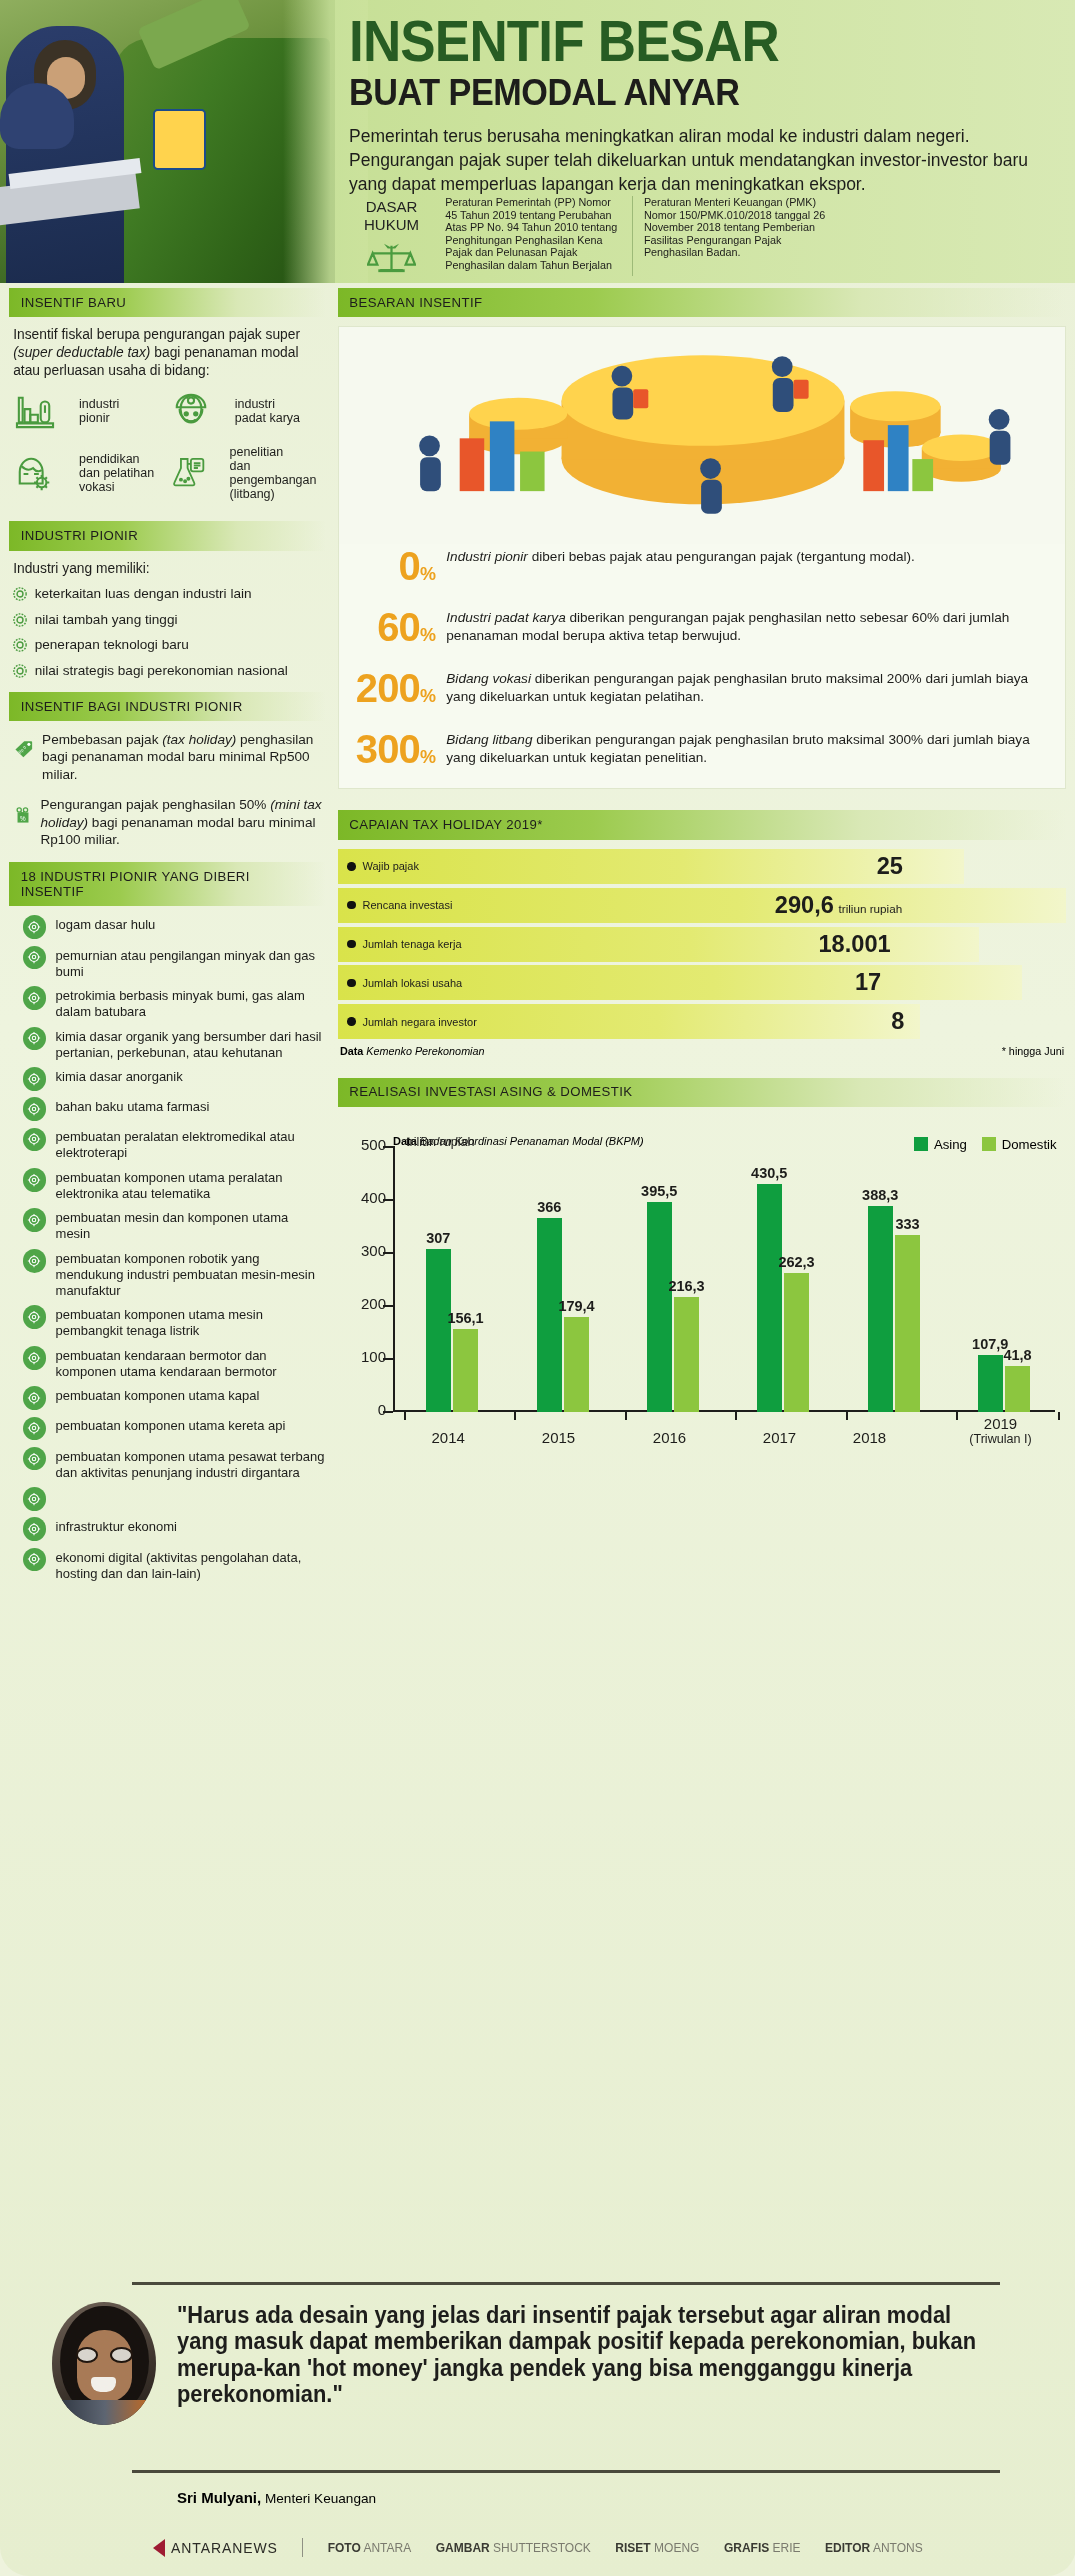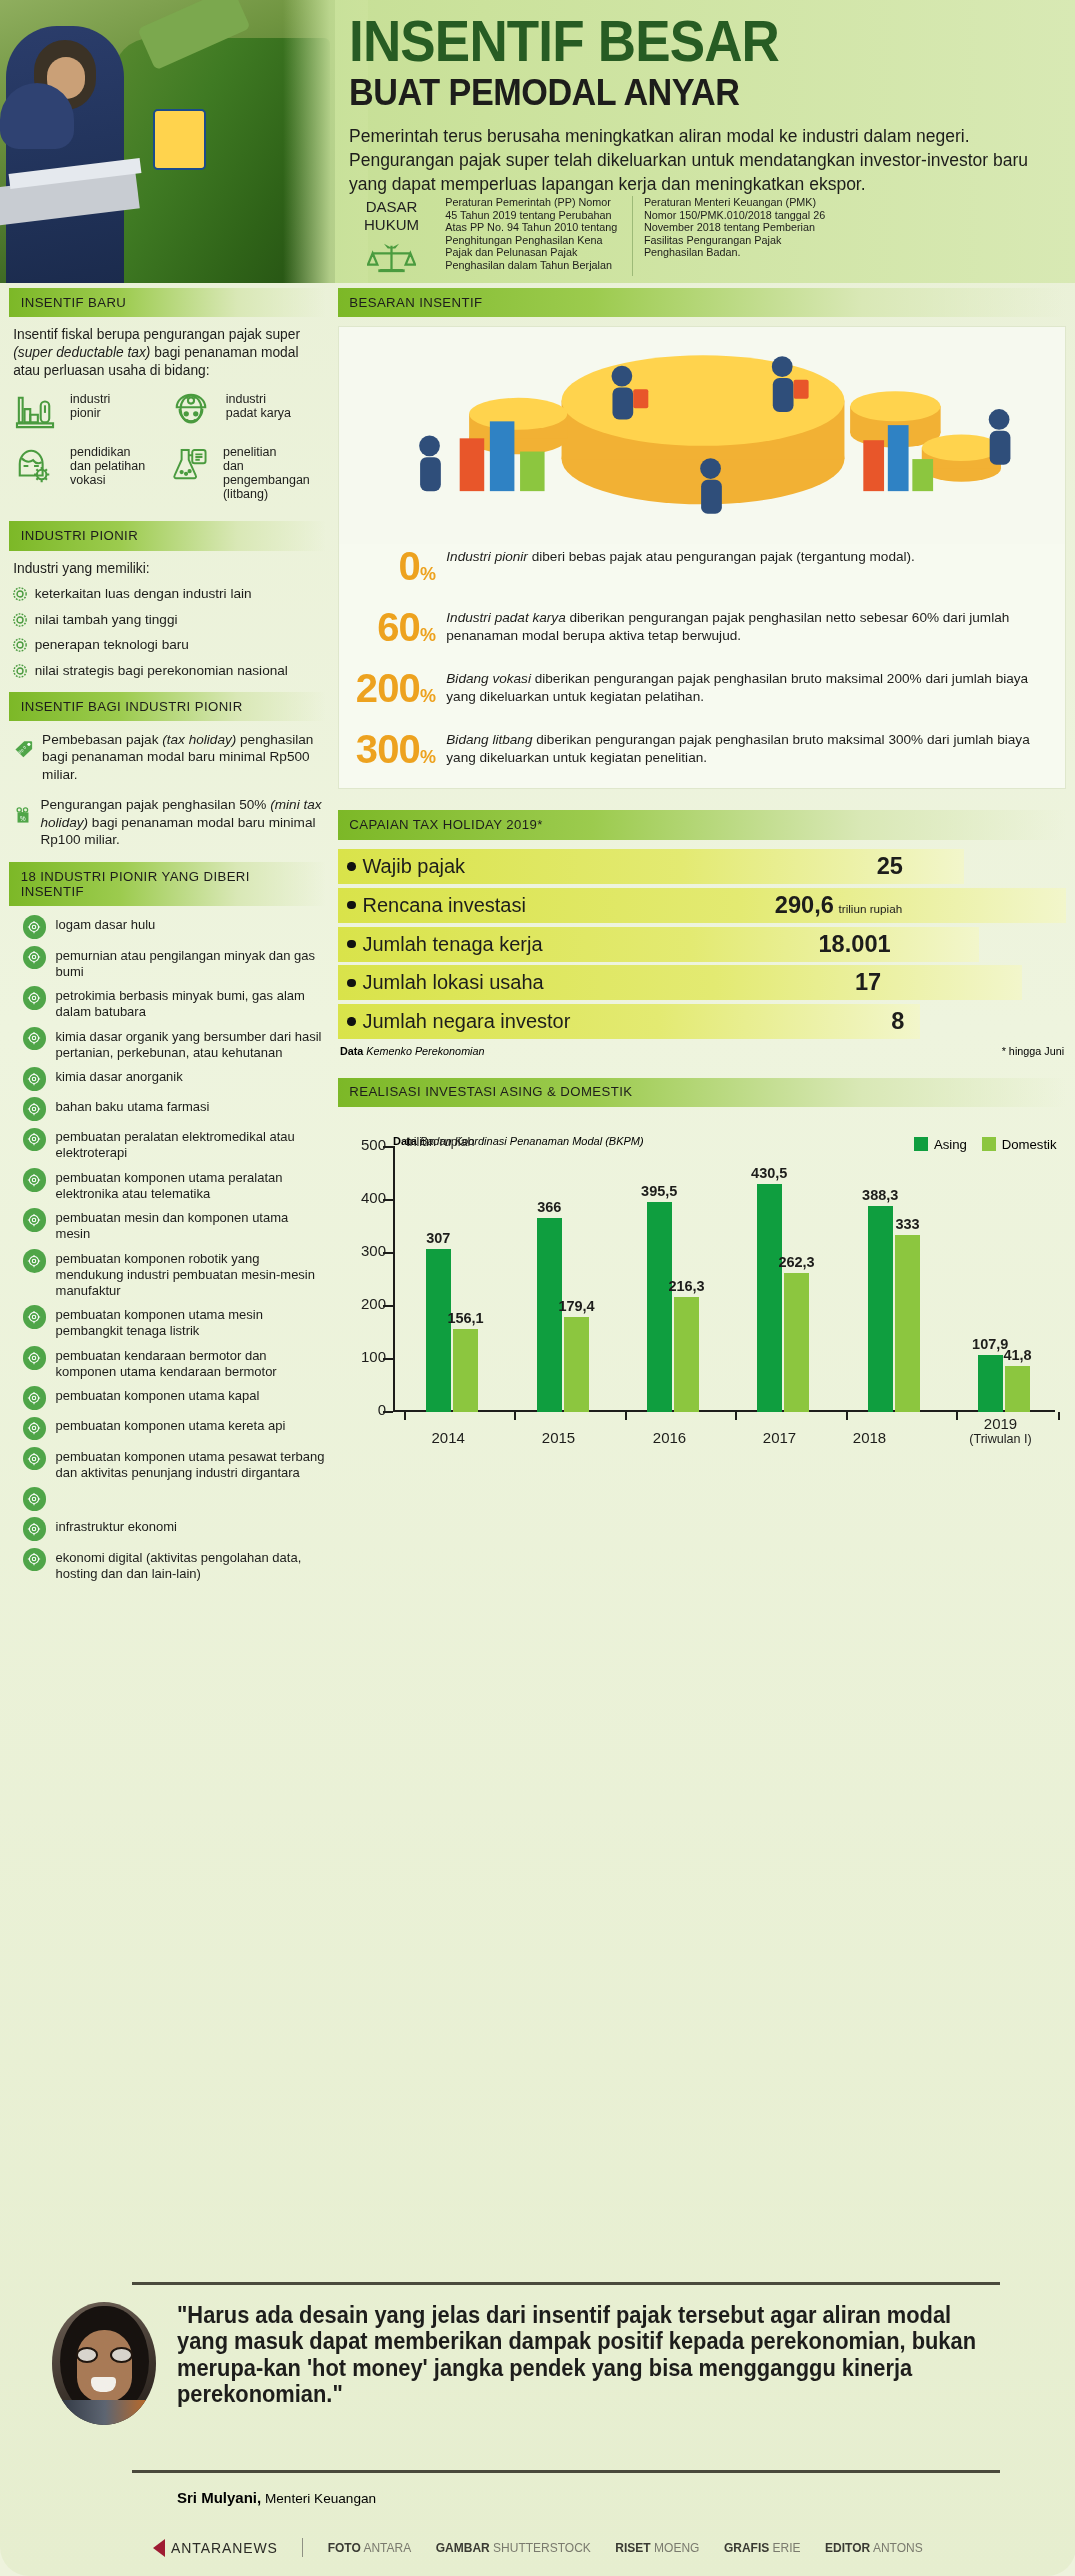--- a/index.html
+++ b/index.html
@@ -57,21 +57,21 @@
   .col-right{position:absolute;left:338px;top:288px;width:728px;}
 
   .barhead{
     background:linear-gradient(90deg,#7cb827 0%, #9ccb4e 35%, #d9e8b6 72%, rgba(240,246,226,0) 100%);
     color:#1d1d1b;font-size:13.2px;letter-spacing:0.4px;padding:6.6px 9.4px 7.5px 11.3px;margin:0 0 9.4px 0;}
 
   .body-txt{font-size:13.8px;line-height:18px;color:#1d1d1b;padding:0 5.7px 0 3.8px;}
   .it{font-style:italic;}
 
   .ico-grid{display:flex;flex-wrap:wrap;margin:11.3px 0 5.7px 5.7px;}
-  .ico-cell{width:50%;display:flex;align-items:flex-start;gap:15px;margin-bottom:15px;}
+  .ico-cell{width:50%;display:flex;align-items:center;gap:24px;margin-bottom:15px;}
   .ico-cell .lbl{font-size:12.5px;line-height:14px;color:#1d1d1b;}
 
   .dot-list{margin:7.5px 0 3.8px 3.8px;}
   .dot-row{display:flex;align-items:flex-start;gap:7.5px;margin-bottom:8.5px;}
   .dot-row .lbl{font-size:13.6px;line-height:17px;color:#1d1d1b;}
 
   .gear-b{width:14px;height:14px;flex:0 0 14px;margin-top:1.9px;}
 
   .tag-row{display:flex;gap:9.4px;margin:0 0 13.2px 5.7px;align-items:flex-start;}
   .tag-row .lbl{font-size:13.6px;line-height:17.5px;color:#1d1d1b;}
@@ -90,21 +90,21 @@
   .pct{font-family:"Liberation Sans Narrow","Liberation Sans",sans-serif;font-weight:bold;
        color:#eda21f;font-size:40px;line-height:36px;width:81px;text-align:right;flex:0 0 81px;
        letter-spacing:-0.9px;}
   .pct .sm{font-size:18px;}
   .pct-txt{font-size:13.6px;line-height:17.5px;color:#1d1d1b;flex:1;}
 
   
   .trow{display:flex;align-items:center;height:35px;margin-bottom:3.8px;position:relative;}
   .trow .bar{position:absolute;left:0;top:0;height:35px;
      background:linear-gradient(90deg,#d9e34a 0%, #e3ea72 55%, #f2f6cb 100%);}
-  .trow .lab{position:relative;font-size:20px;color:#1d1d1b;padding-left:9.4px;display:flex;align-items:center;gap:6.6px;}
+  .trow .lab{position:relative;font-size:11px;color:#1d1d1b;padding-left:9.4px;display:flex;align-items:center;gap:6.6px;}
   .trow .bullet{width:8.5px;height:8.5px;border-radius:50%;background:#111;display:inline-block;}
   .trow .val{position:absolute;font-weight:bold;font-size:23.6px;color:#1d1d1b;display:flex;align-items:baseline;gap:4.7px;}
   .trow .val .unit{font-weight:normal;font-size:11.7px;}
   .tnote{display:flex;justify-content:space-between;font-size:10.8px;margin-top:5.7px;padding:0 1.9px;}
 
   
   .chart-wrap{position:relative;height:326px;margin-top:9.4px;}
   .legend{position:absolute;right:9.4px;top:1.9px;display:flex;gap:15px;align-items:center;font-size:13.2px;}
   .legend i{width:14px;height:14px;display:inline-block;margin-right:5.7px;vertical-align:-1.9px;}
   .y-unit{position:absolute;left:68px;top:0px;font-size:12.6px;color:#1d1d1b;}

